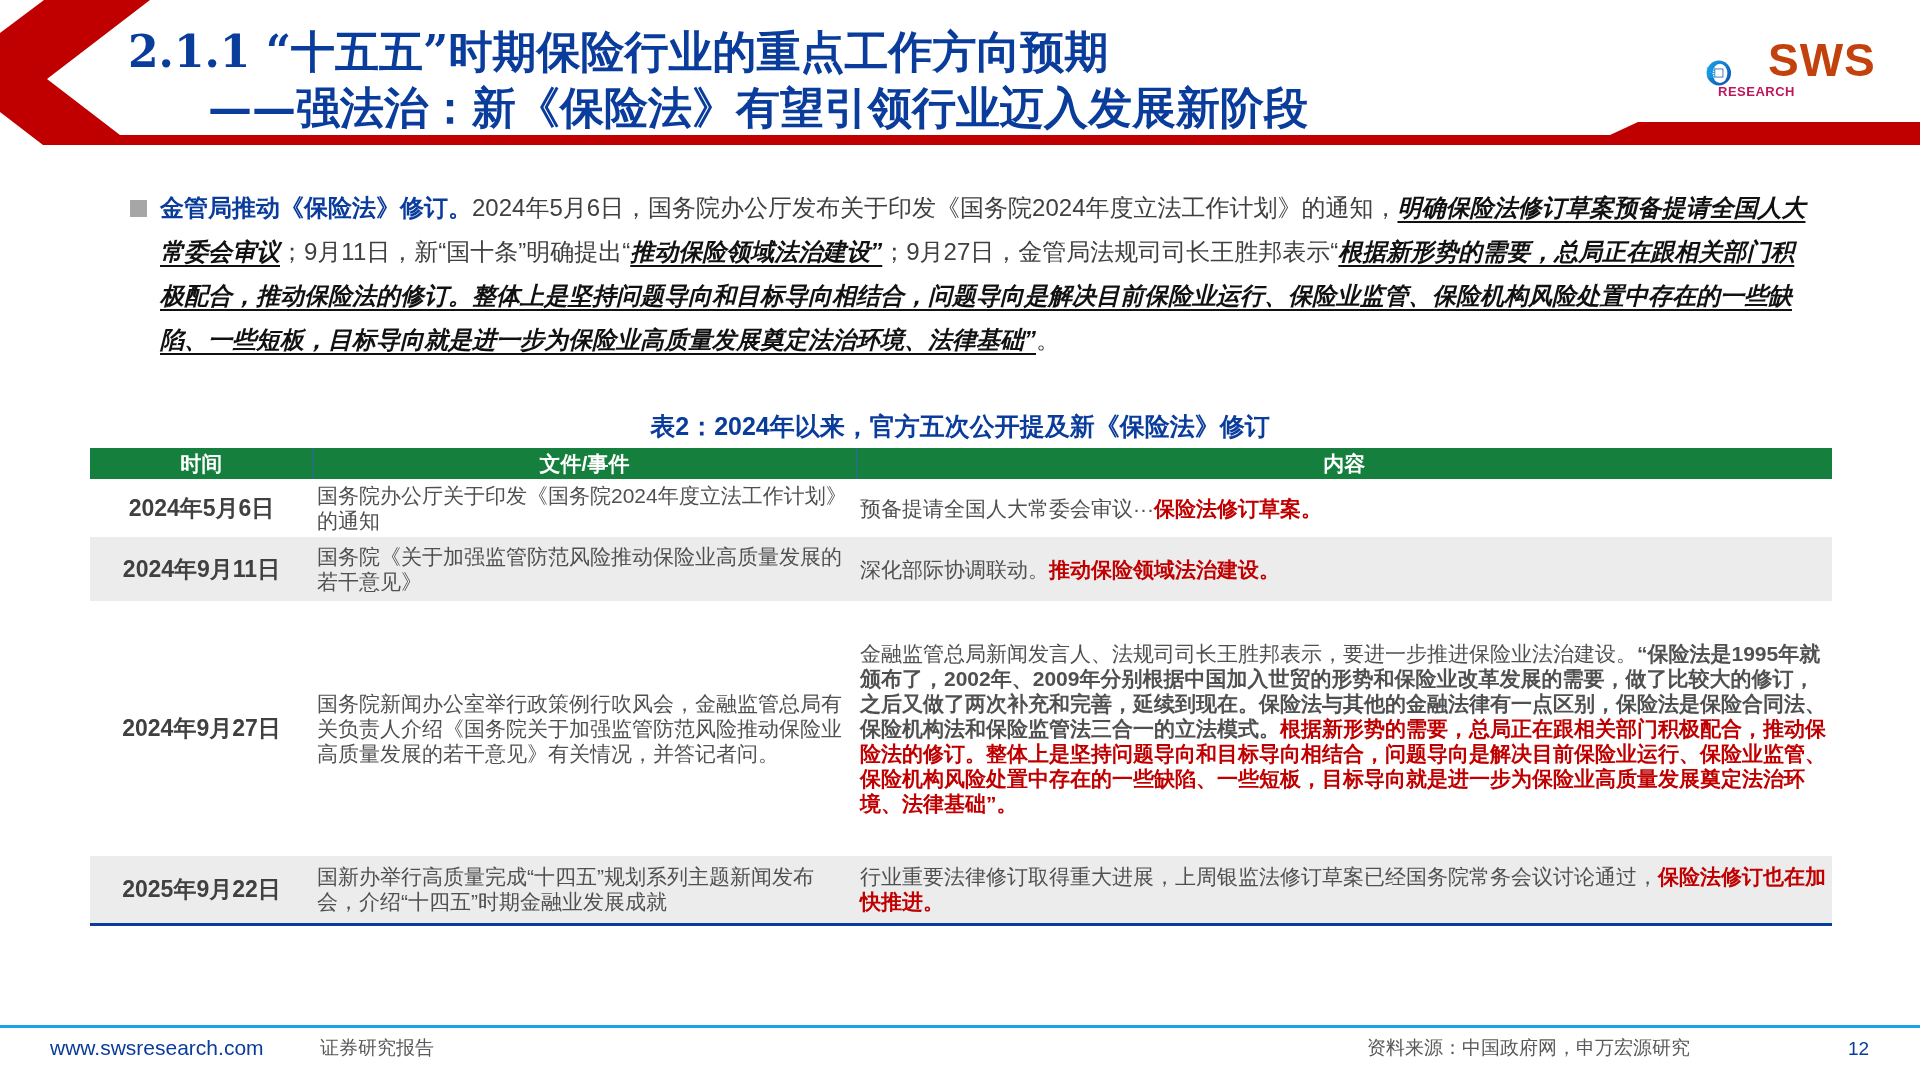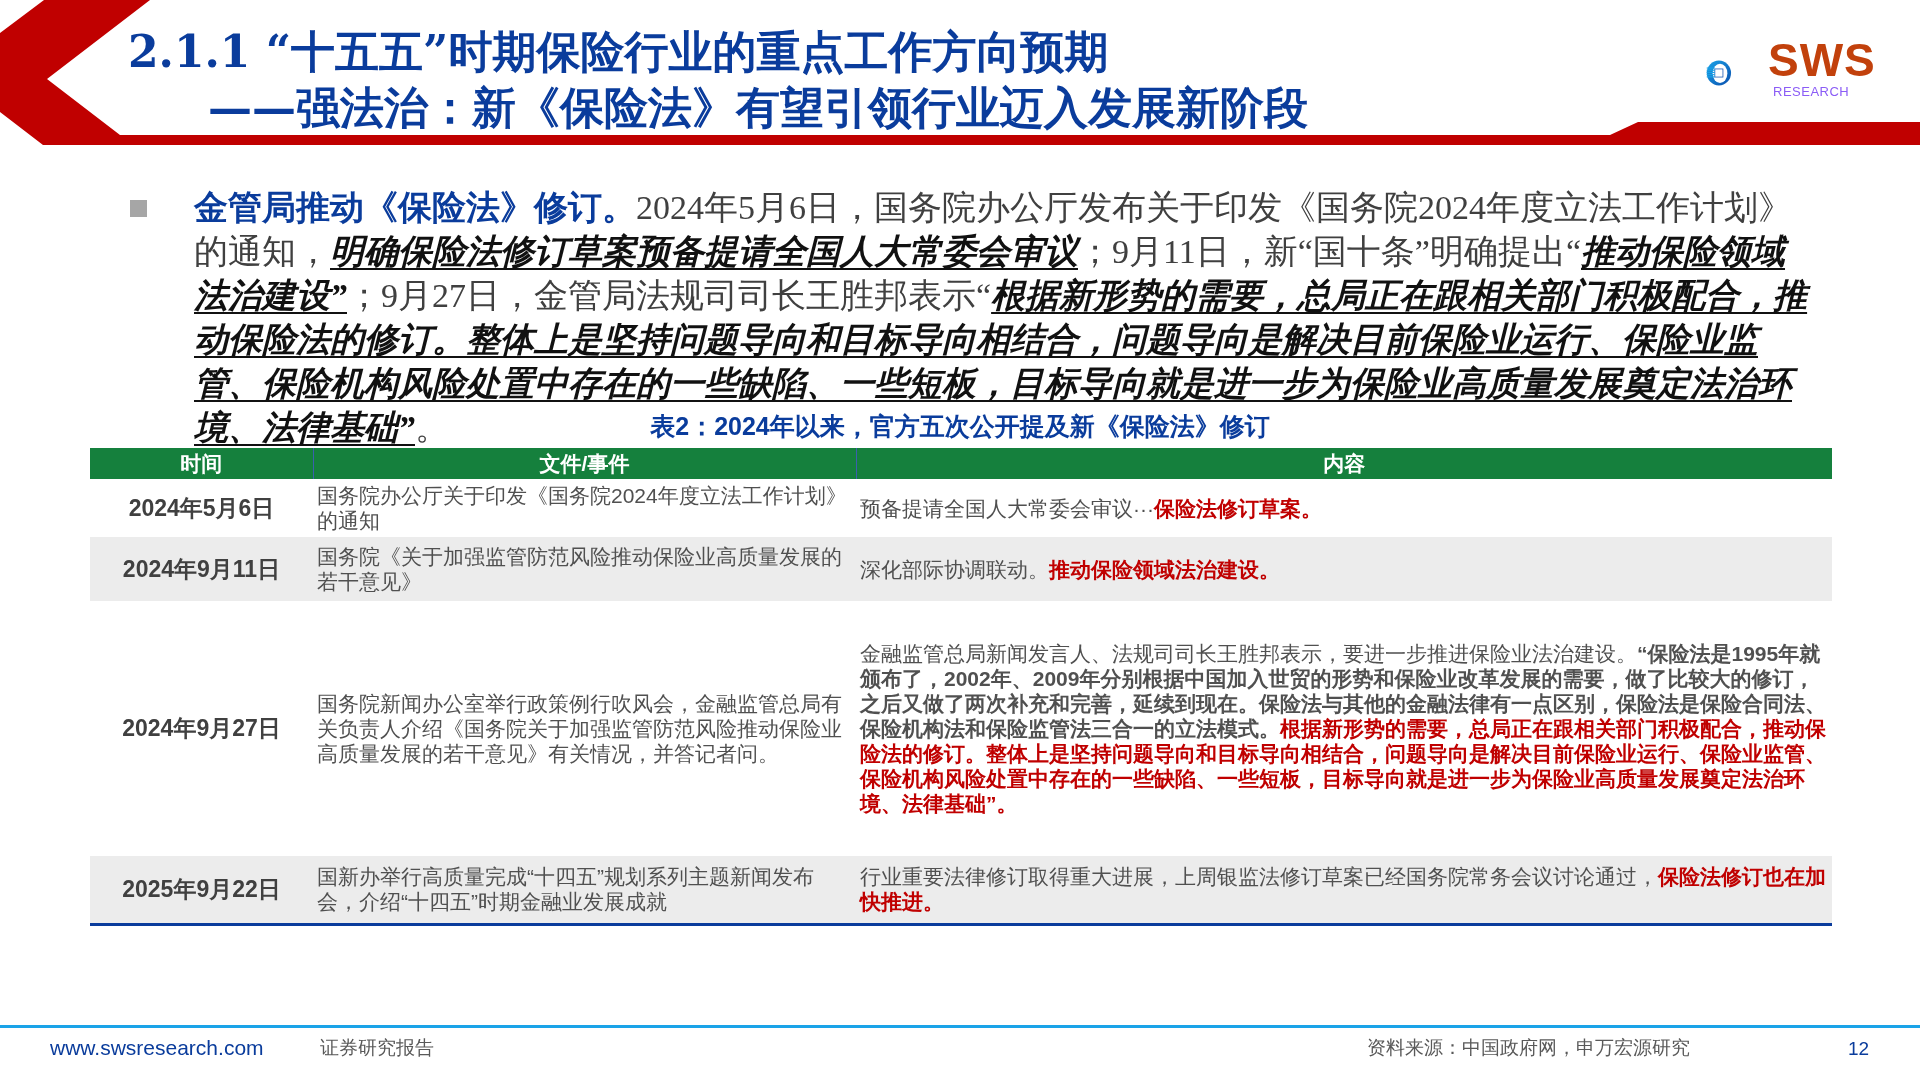--- a/index.html
+++ b/index.html
@@ -6,25 +6,25 @@
   html, body { width:1920px; height:1080px; background:#ffffff; overflow:hidden; }
   body { position:relative; font-family:"DejaVu Sans", "Liberation Sans", sans-serif; color:#404040; }
 
   .hdr-shape { position:absolute; left:0; top:0; width:1920px; height:150px; }
   .title { position:absolute; font-family:"DejaVu Serif", "Liberation Serif", serif; font-weight:bold; color:#0a3c9c; font-size:44px; line-height:52px; white-space:nowrap; letter-spacing:0px; }
   .title.l1 { left:128px; top:26px; }
   .title.l2 { left:208px; top:82px; }
 
   .logo { position:absolute; left:1700px; top:36px; width:190px; height:70px; }
   .logo-text { position:absolute; left:1768px; top:36px; font-family:"Liberation Sans", sans-serif; font-weight:bold; color:#c2410c; font-size:46px; line-height:48px; letter-spacing:1px; }
-  .logo-sub { position:absolute; left:1773px; top:85px; font-family:"Liberation Sans", sans-serif; font-weight:normal; color:#8b5cf6; font-size:13px; line-height:14px; letter-spacing:0.5px; }
+  .logo-sub { position:absolute; left:1718px; top:85px; font-family:"Liberation Sans", sans-serif; font-weight:bold; color:#be185d; font-size:13px; line-height:14px; letter-spacing:0.5px; }
 
   .bullet-block { position:absolute; left:130px; top:186px; width:1680px; }
   .bullet-sq { position:absolute; left:0; top:14px; width:17px; height:17px; background:#a6a6a6; }
-  .bullet-text { margin-left:64px; font-size:34px; line-height:44px; color:#404040; font-family:Liberation Serif, serif; }
+  .bullet-text { margin-left:30px; font-size:24px; line-height:44px; color:#404040; font-family:Liberation Sans, sans-serif; }
   .bt-lead { color:#0a3c9c; font-weight:bold; }
   .bt-em { color:#111111; font-weight:bold; font-style:italic; text-decoration:underline; text-decoration-thickness:2px; text-underline-offset:5px; }
 
   .caption { position:absolute; left:0; width:1920px; top:410px; text-align:center; color:#0a3c9c; font-weight:bold; font-size:25px; line-height:32px; font-family:"Liberation Sans", "DejaVu Sans", sans-serif; }
 
   table.tbl { position:absolute; left:90px; top:448px; width:1742px; border-collapse:collapse; table-layout:fixed; font-family:"Liberation Sans", "DejaVu Sans", sans-serif; }
   .tbl col.c1 { width:223px; }
   .tbl col.c2 { width:543px; }
   .tbl col.c3 { width:976px; }
   .tbl thead th { background:#15803d; color:#ffffff; font-size:21px; font-weight:bold; height:31px; line-height:31px; text-align:center; border-left:1px solid #3b5fae; }

